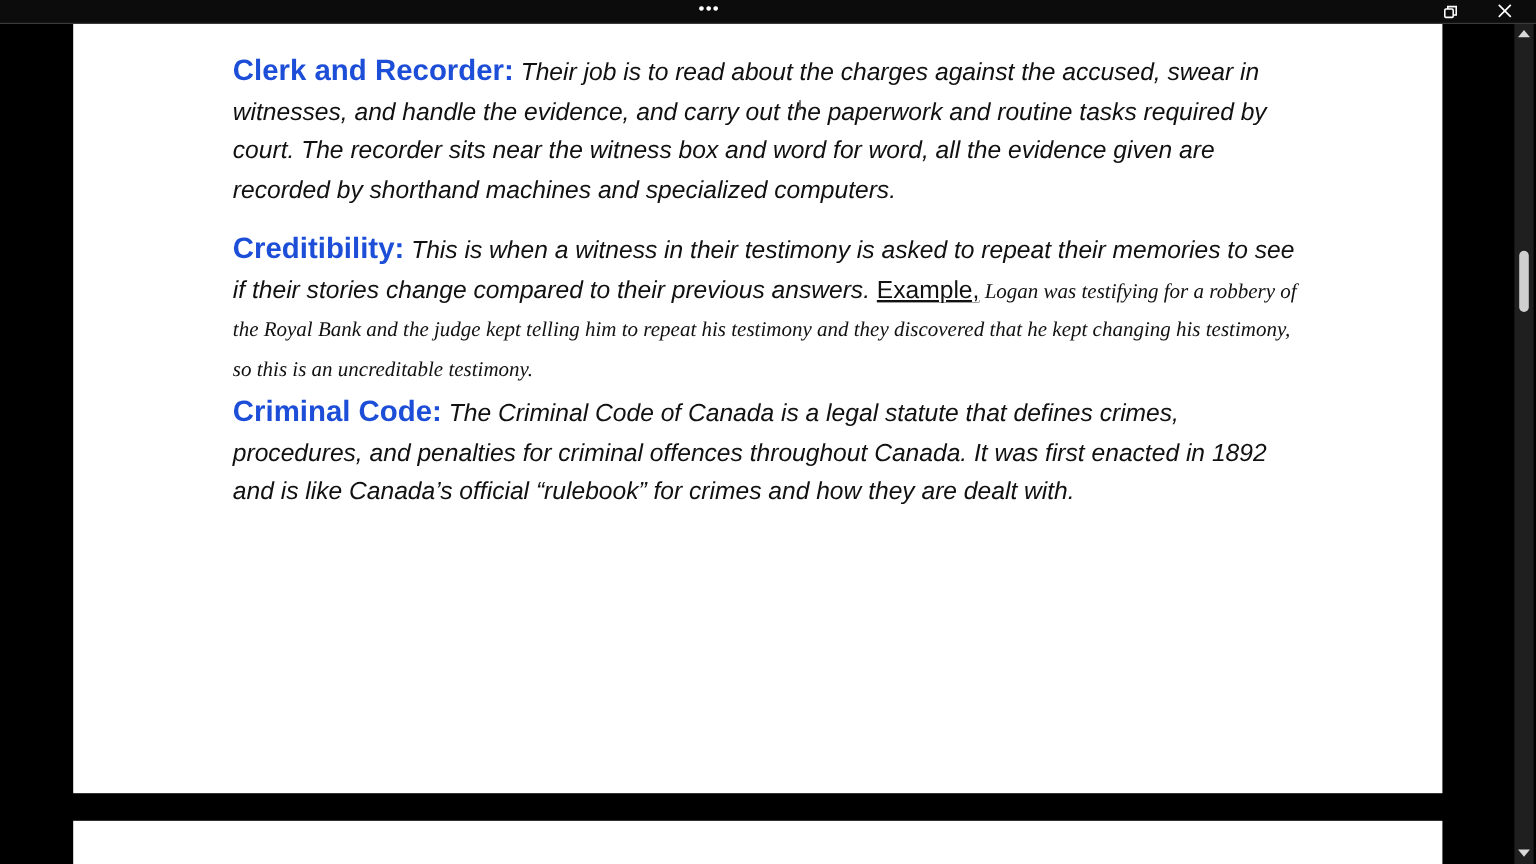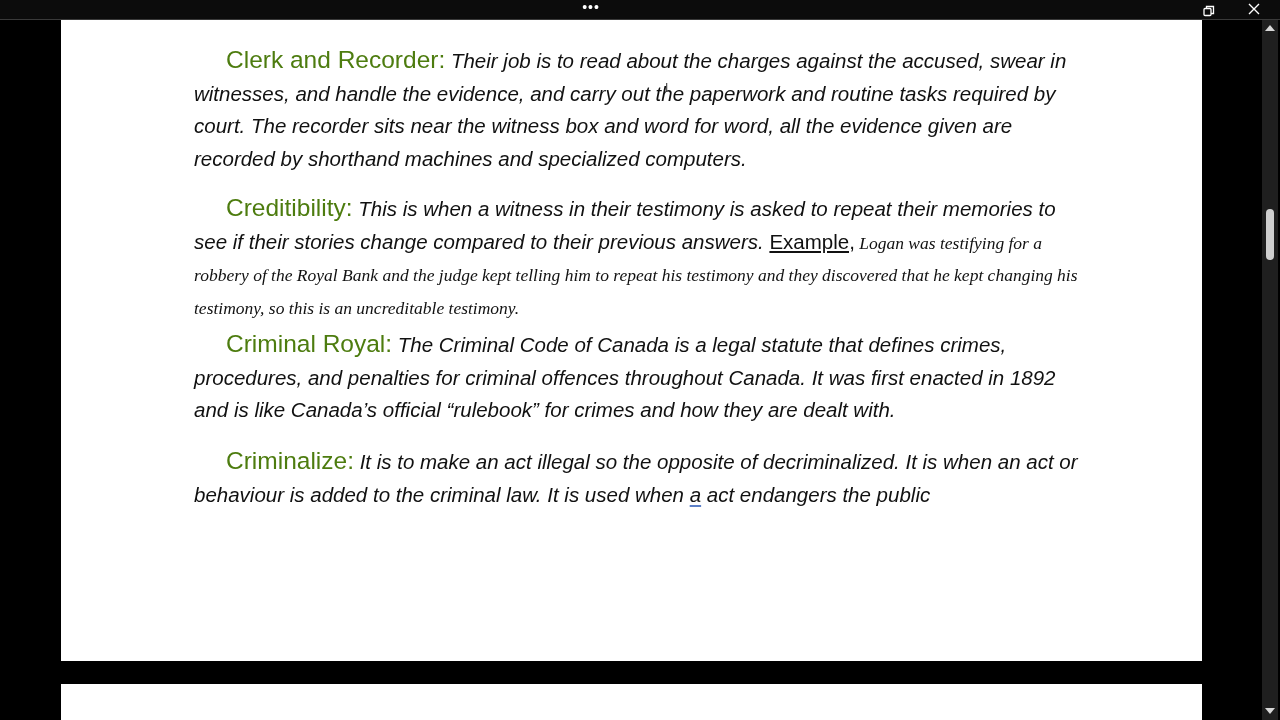--- a/index.html
+++ b/index.html
@@ -27,21 +27,21 @@
       position: absolute; left: 61px; width: 1141px; background: #fff;
     }
     .page1 { top: 20px; height: 641px; }
     .page2 { top: 684px; height: 36px; }
     .entry {
       position: absolute; left: 133px; width: 890px;
       color: #111; font-size: 20.5px; font-style: italic;
       line-height: 32.5px;
     }
     .entry .term {
-      font-style: normal; font-weight: normal; font-size: 24.5px; color: #4d7c0f; margin-left: 32px;
+      font-style: normal; font-weight: bold; font-size: 24.5px; color: #1d4ed8;
     }
     .entry .example-lead { font-style: normal; text-decoration: underline; }
     .entry .example-serif {
       font-family: "Liberation Serif", serif; font-style: italic; font-size: 17.5px;
       line-height: 26px; color: #111;
     }
     .underline-mark { text-decoration: underline; text-decoration-color: #5b7fc7; text-underline-offset: 3px; }
     .e1 { top: 24px; }
     .e2 { top: 172px; }
     .e3 { top: 308px; }
@@ -88,26 +88,23 @@
 
   <div class="entry e1">
     <span class="term">Clerk and Recorder:</span><span> Their job is to read about the charges against the accused, swear in witnesses, and handle the evidence, and carry out the paperwork and routine tasks required by court. The recorder sits near the witness box and word for word, all the evidence given are recorded by shorthand machines and specialized computers.</span>
   </div>
 
   <div class="entry e2">
     <span class="term">Creditibility:</span><span> This is when a witness in their testimony is asked to repeat their memories to see if their stories change compared to their previous answers. </span><span class="example-lead">Example,</span><span class="example-serif"> Logan was testifying for a robbery of the Royal Bank and the judge kept telling him to repeat his testimony and they discovered that he kept changing his testimony, so this is an uncreditable testimony.</span>
   </div>
 
   <div class="entry e3">
-    <span class="term">Criminal Royal:</span><span> The Criminal Code of Canada is a legal statute that defines crimes, procedures, and penalties for criminal offences throughout Canada. It was first enacted in 1892 and is like Canada’s official “rulebook” for crimes and how they are dealt with.</span>
+    <span class="term">Criminal Code:</span><span> The Criminal Code of Canada is a legal statute that defines crimes, procedures, and penalties for criminal offences throughout Canada. It was first enacted in 1892 and is like Canada’s official “rulebook” for crimes and how they are dealt with.</span>
   </div>
 
-  <div class="entry e4">
-    <span class="term">Criminalize:</span><span> It is to make an act illegal so the opposite of decriminalized. It is when an act or behaviour is added to the criminal law. It is used when </span><span class="underline-mark">a</span><span> act endangers the public</span>
-  </div>
 
 </div>
 
 <div class="page page2"></div>
 
 <div class="ibeam">I</div>
 
 <div class="scrolltrack"></div>
 <div class="scroll-up">
   <svg width="16" height="14" viewBox="0 0 16 14">

